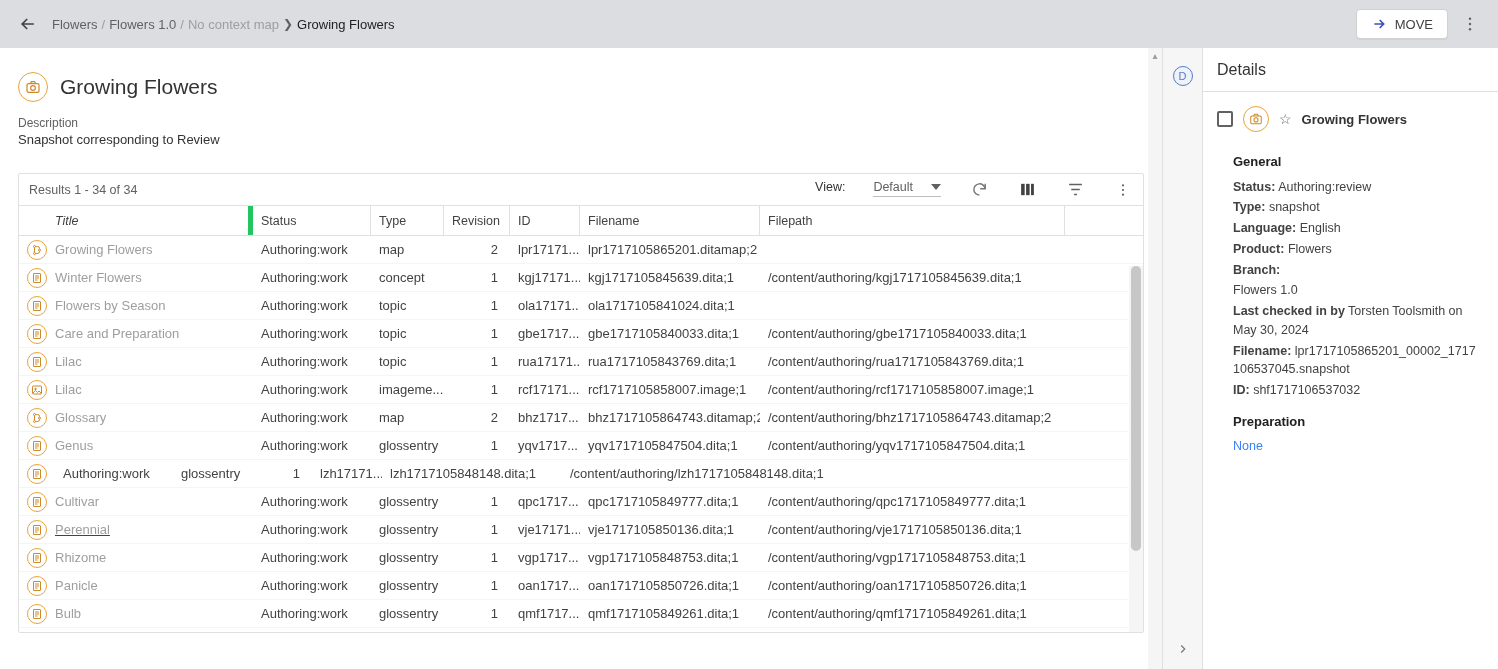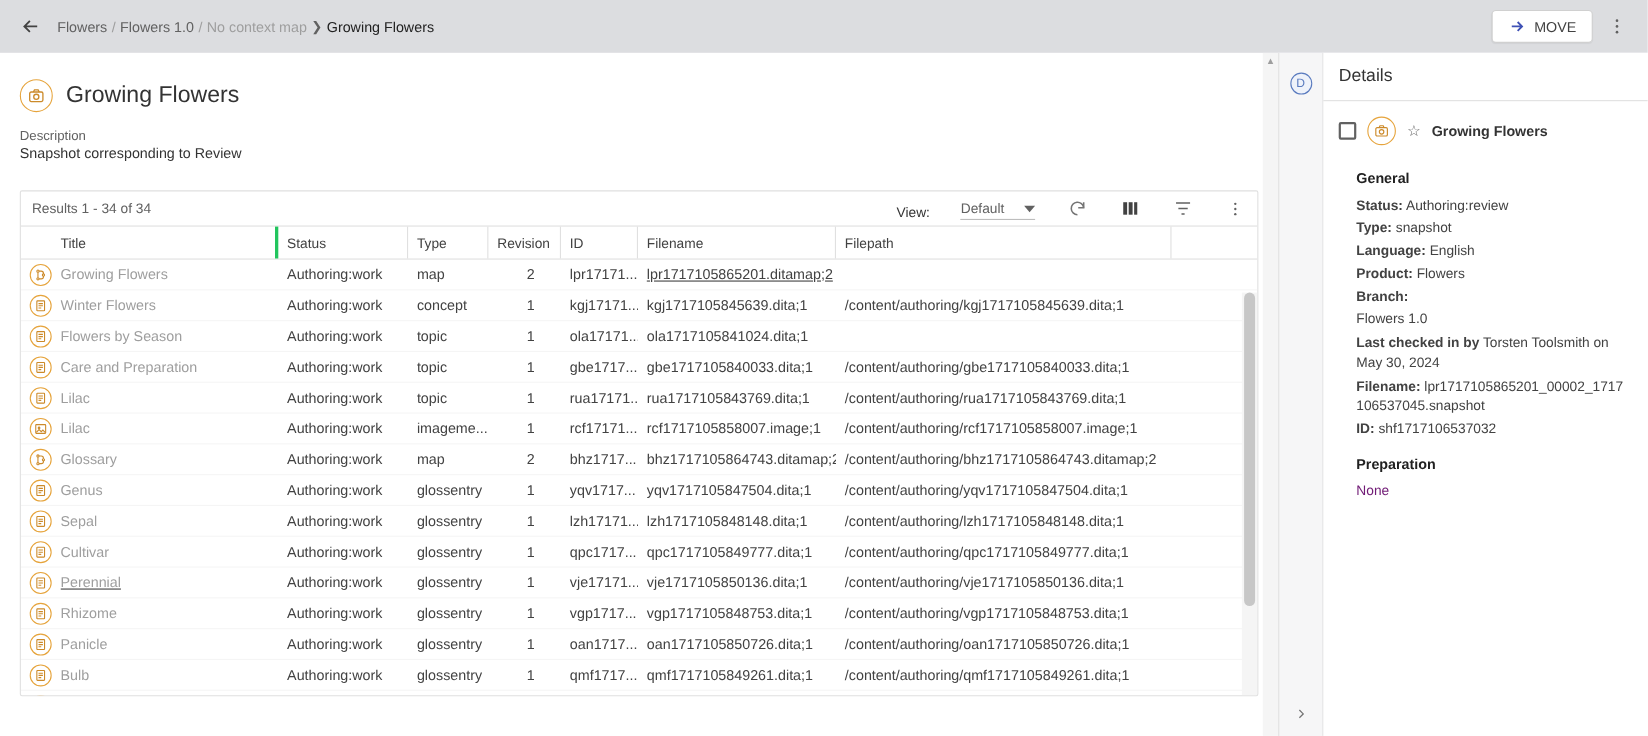--- a/index.html
+++ b/index.html
@@ -136,21 +136,21 @@
     align-items: center;
     height: 32px;
     padding: 0 10px;
     border-bottom: 1px solid #e0e0e0;
     font-size: 12.5px;
     color: #616161;
   }
   .toolbar-right {
     margin-left: auto;
     display: flex;
-    align-items: flex-end;
+    align-items: flex-start;
     gap: 28px;
   }
   .view-label { color:#333; }
   .view-select {
     display: flex; align-items:center; gap: 18px;
     border-bottom: 1px solid #bdbdbd;
     padding-bottom: 2px;
     cursor: pointer;
   }
   .ico-btn { width:20px; height:20px; display:flex; align-items:center; justify-content:center; cursor:pointer; color:#616161; }
@@ -181,21 +181,21 @@
     display:flex; align-items:center;
     height:100%;
     white-space: nowrap;
     overflow:hidden; text-overflow: ellipsis;
     flex-shrink: 0;
   }
   .table-head-row .hc { border-right: 1px solid #e0e0e0; }
   .col-title { width: 234px; }
   .col-status { width: 118px; }
   .col-type { width: 73px; }
-  .col-rev { width: 66px; justify-content: flex-end; padding-right: 24px;}
+  .col-rev { width: 66px; justify-content: flex-end; padding-right: 12px;}
   .col-id { width: 70px; }
   .col-file { width: 180px; text-align: center; }
   .col-path { width: 305px; border-right: none; }
 
   .row-icon-cell {
     width: 36px;
     display:flex; align-items:center; justify-content:center;
     padding: 0 4px; flex-shrink:0;
   }
   .row-doc-icon {
@@ -246,21 +246,21 @@
   .details-object-row {
     display:flex; align-items:center; gap:10px;
     padding: 14px 14px 14px 14px;
   }
   .chk-placeholder { width:16px; height:16px; border:2px solid #616161; border-radius:2px; }
   .star { color:#616161; font-size:14px; }
   .details-body { padding: 0 16px 16px 30px; font-size:12.5px; color:#424242; line-height:1.5; }
   .section-h { font-weight:700; margin: 6px 0 6px 0; font-size:13px; color:#212121; }
   .kv { margin-bottom: 2px; }
   .kv b { font-weight:700; }
-  .assign-none { color:#701a75; margin-top:4px; }
+  .assign-none { color:#3b82f6; margin-top:4px; }
 </style>
 </head>
 <body>
 
 <div class="top-bar">
   <div class="back-btn">
     <svg width="20" height="20" viewBox="0 0 24 24" fill="none" stroke="#424242" stroke-width="2">
         <path d="M19 12H5M11 18l-6-6 6-6"></path>
       </svg>
   </div>
@@ -342,21 +342,21 @@
                 <circle cx="12" cy="5" r="1.6"></circle>
                 <circle cx="12" cy="12" r="1.6"></circle>
                 <circle cx="12" cy="19" r="1.6"></circle>
               </svg>
           </div>
         </div>
       </div>
 
       <div class="table-head-row">
         <div class="row-icon-cell"></div>
-        <div class="hc col-title" style="width:198px; border-right:3px solid #22c55e; padding-left:0;">Title</div>
+        <div class="hc col-title" style="width:198px; border-right:5px solid #22c55e; padding-left:0;font-style:italic;">Title</div>
         <div class="hc col-status">Status</div>
         <div class="hc col-type">Type</div>
         <div class="hc col-rev" style="justify-content:flex-start">Revision</div>
         <div class="hc col-id">ID</div>
         <div class="hc col-file">Filename</div>
         <div class="hc col-path">Filepath</div>
       </div>
 
       <div class="table-body" id="rows-holder">
 
@@ -371,21 +371,21 @@
                 </svg>
               </div>
             </div>
             <div class="hc col-title" style="width:198px;border-right:none;padding-left:0;">
               <span class="row-title-text">Growing Flowers</span>
             </div>
             <div class="hc col-status" style="border-right:none;">Authoring:work</div>
             <div class="hc col-type" style="border-right:none;">map</div>
             <div class="hc col-rev" style="border-right:none;">2</div>
             <div class="hc col-id" style="border-right:none;">lpr17171...</div>
-            <div class="hc col-file" style="border-right:none;text-decoration:underline;">lpr1717105865201.ditamap;2</div>
+            <div class="hc col-file" style="border-right:none;">lpr1717105865201.ditamap;2</div>
           </div>
           <div class="table-row">
             <div class="row-icon-cell">
               <div class="row-doc-icon">
                 <svg width="12" height="12" viewBox="0 0 24 24" fill="none" stroke="#cc8a2a" stroke-width="2">
                   <rect x="5" y="3" width="14" height="18" rx="1"></rect>
                   <path d="M8 8h8M8 12h8M8 16h5"></path>
                 </svg>
               </div>
             </div>
@@ -516,23 +516,20 @@
             <div class="hc col-path">/content/authoring/yqv1717105847504.dita;1</div>
           </div>
           <div class="table-row">
             <div class="row-icon-cell">
               <div class="row-doc-icon">
                 <svg width="12" height="12" viewBox="0 0 24 24" fill="none" stroke="#cc8a2a" stroke-width="2">
                   <rect x="5" y="3" width="14" height="18" rx="1"></rect>
                   <path d="M8 8h8M8 12h8M8 16h5"></path>
                 </svg>
               </div>
-            </div>
-            <div class="hc col-title" style="width:198px;border-right:none;padding-left:0;">
-              <span class="row-title-text">Sepal</span>
             </div>
             <div class="hc col-status" style="border-right:none;">Authoring:work</div>
             <div class="hc col-type" style="border-right:none;">glossentry</div>
             <div class="hc col-rev" style="border-right:none;">1</div>
             <div class="hc col-id" style="border-right:none;">lzh17171...</div>
             <div class="hc col-file" style="border-right:none;">lzh1717105848148.dita;1</div>
             <div class="hc col-path">/content/authoring/lzh1717105848148.dita;1</div>
           </div>
           <div class="table-row">
             <div class="row-icon-cell">

